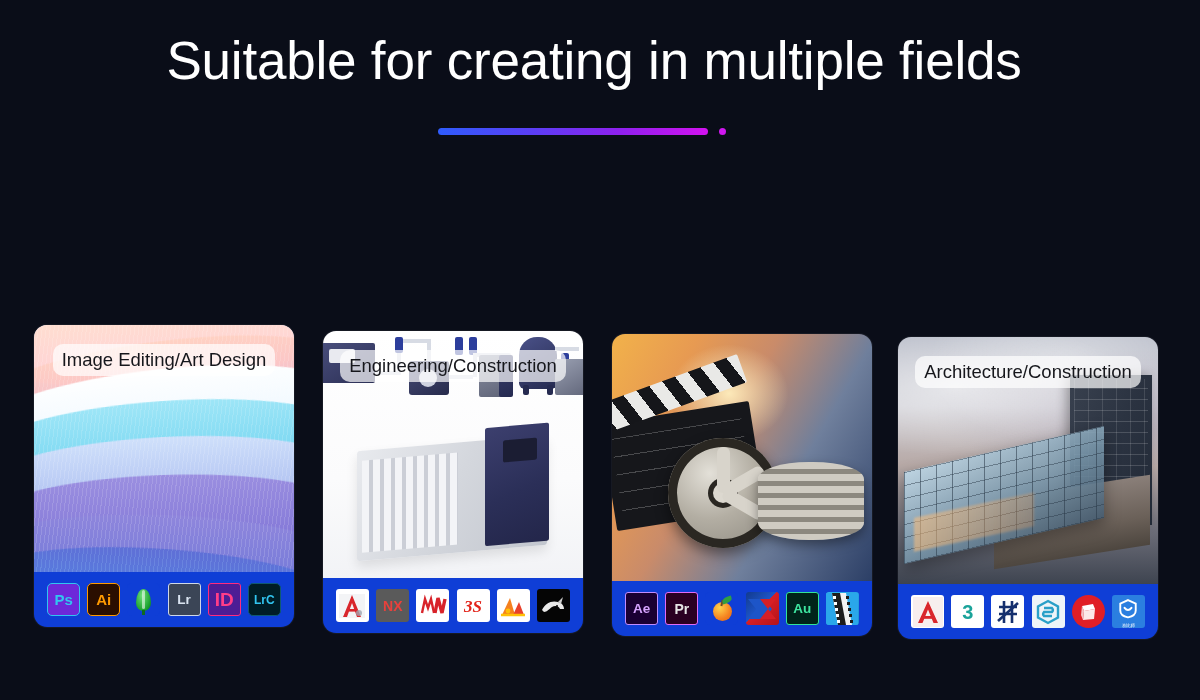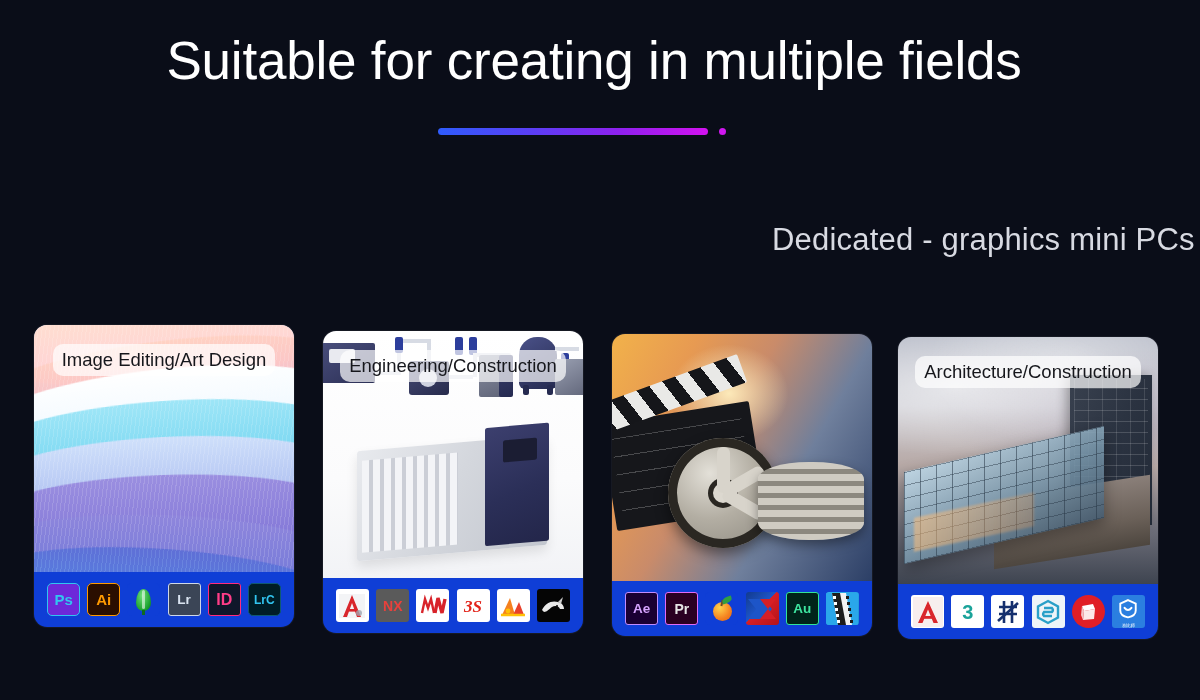--- a/index.html
+++ b/index.html
@@ -200,21 +200,21 @@
     font-size:15px; font-weight:700; line-height:1;
     overflow:hidden; position:relative; flex:0 0 auto;
   }
   .app-icon.sq { border-radius:3px; }
 
   
   .ic-ps   { background:#6d28d9; color:#31c5f0; border:1.5px solid #31c5f0; font-size:15px;}
   .ic-ai   { background:#2a0e00; color:#ff9a00; border:1.5px solid #ff9a00; }
   .ic-corel{ background:#0f3ed6; }
   .ic-lr   { background:#3b4556; color:#d9e3f0; border:1.5px solid #cfd8e6; font-size:13.5px;}
-  .ic-id   { background:#0f172a; color:#ff3d88; border:1.5px solid #ff2b7f; font-size:16px;}
+  .ic-id   { background:#4c1d95; color:#ff3d88; border:1.5px solid #ff2b7f; font-size:19px;}
   .ic-lrc  { background:#001d26; color:#31c5f0; border:1.5px solid #0f5a72; font-size:12px;}
 
   .ic-white{ background:#ffffff; }
   .ic-acad { color:#d32f2f; font-size:19px; }
   .ic-nx   { background:#5a5a5a; color:#e8413c; font-size:14px; }
   .ic-rhino{ background:#050505; color:#e9e9e9; font-size:13px; }
 
   .ic-ae   { background:#1a0033; color:#d6a3ff; border:1.5px solid #c08cff; font-size:13.5px;}
   .ic-pr   { background:#2a0022; color:#e5e5e5; border:1.5px solid #e06bf7; font-size:14px;}
   .ic-fl   { background:#0f3ed6; }
@@ -264,21 +264,20 @@
 
 <div class="page">
 
   <div class="title">Suitable for creating in multiple fields</div>
 
   <div class="divider-wrap">
     <div class="divider-bar"></div>
     <div class="divider-dot"></div>
   </div>
 
-  <div class="subtitle">Dedicated - graphics mini PCs</div>
 
   <div class="cards">
 
     <div class="card card-1">
       <div class="card-media">
         <div class="media-waves">
           <div class="w mw1"></div>
             <div class="w mw2"></div>
             <div class="w mw3"></div>
           <div class="w mw4"></div>

